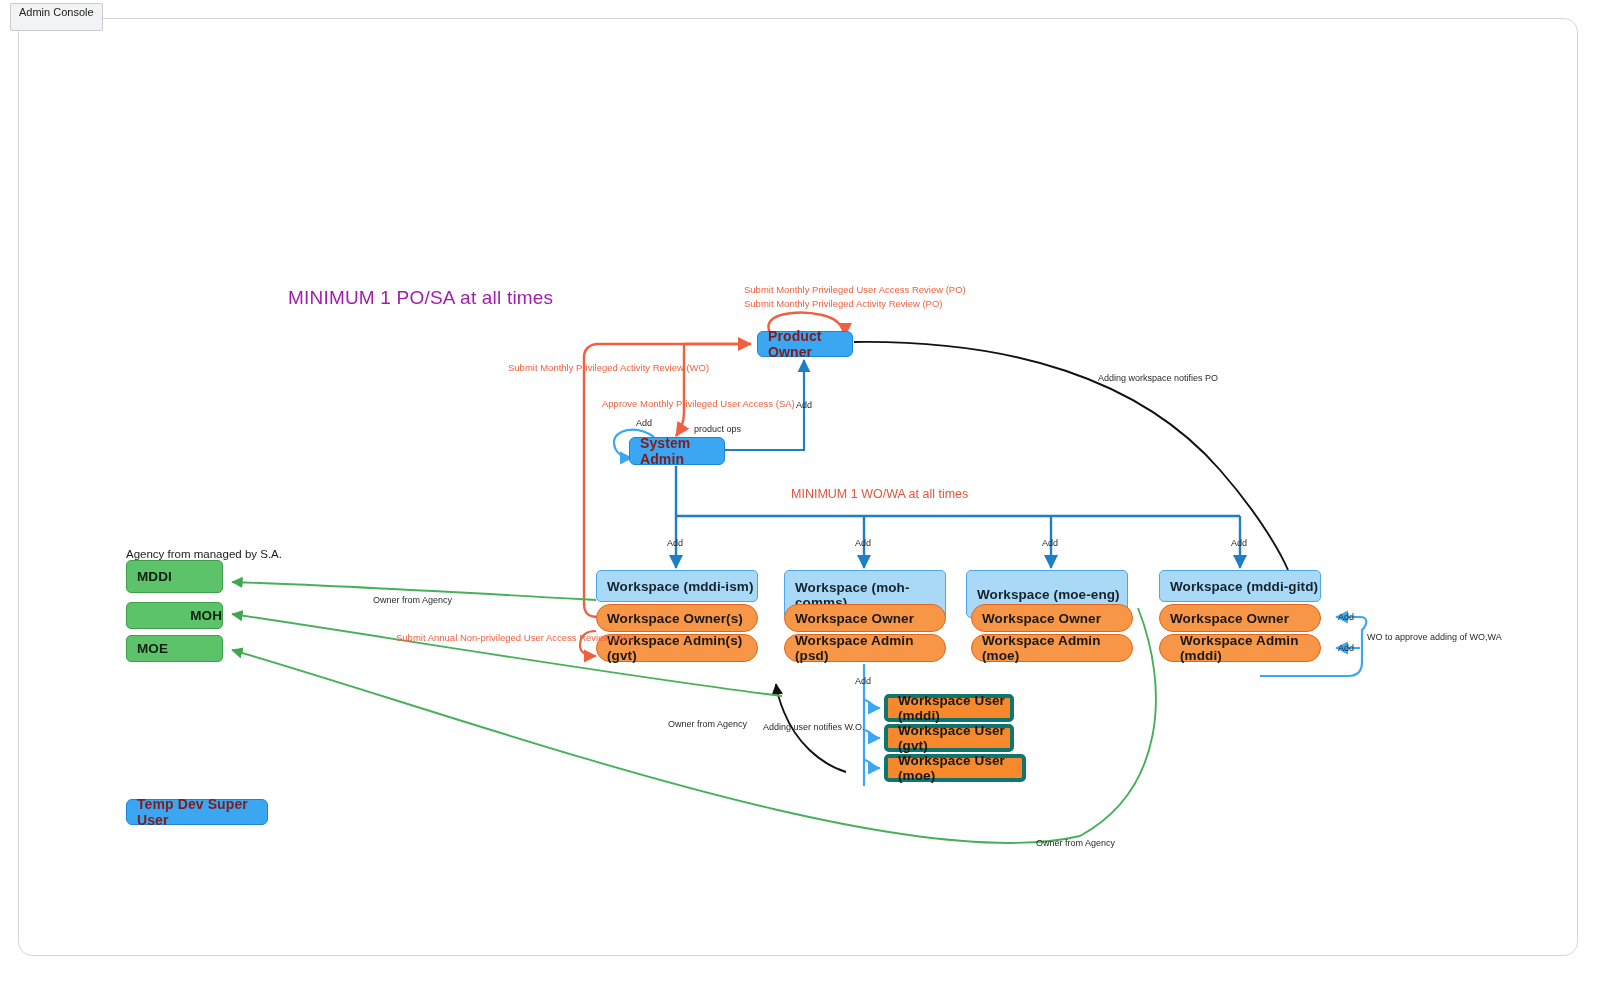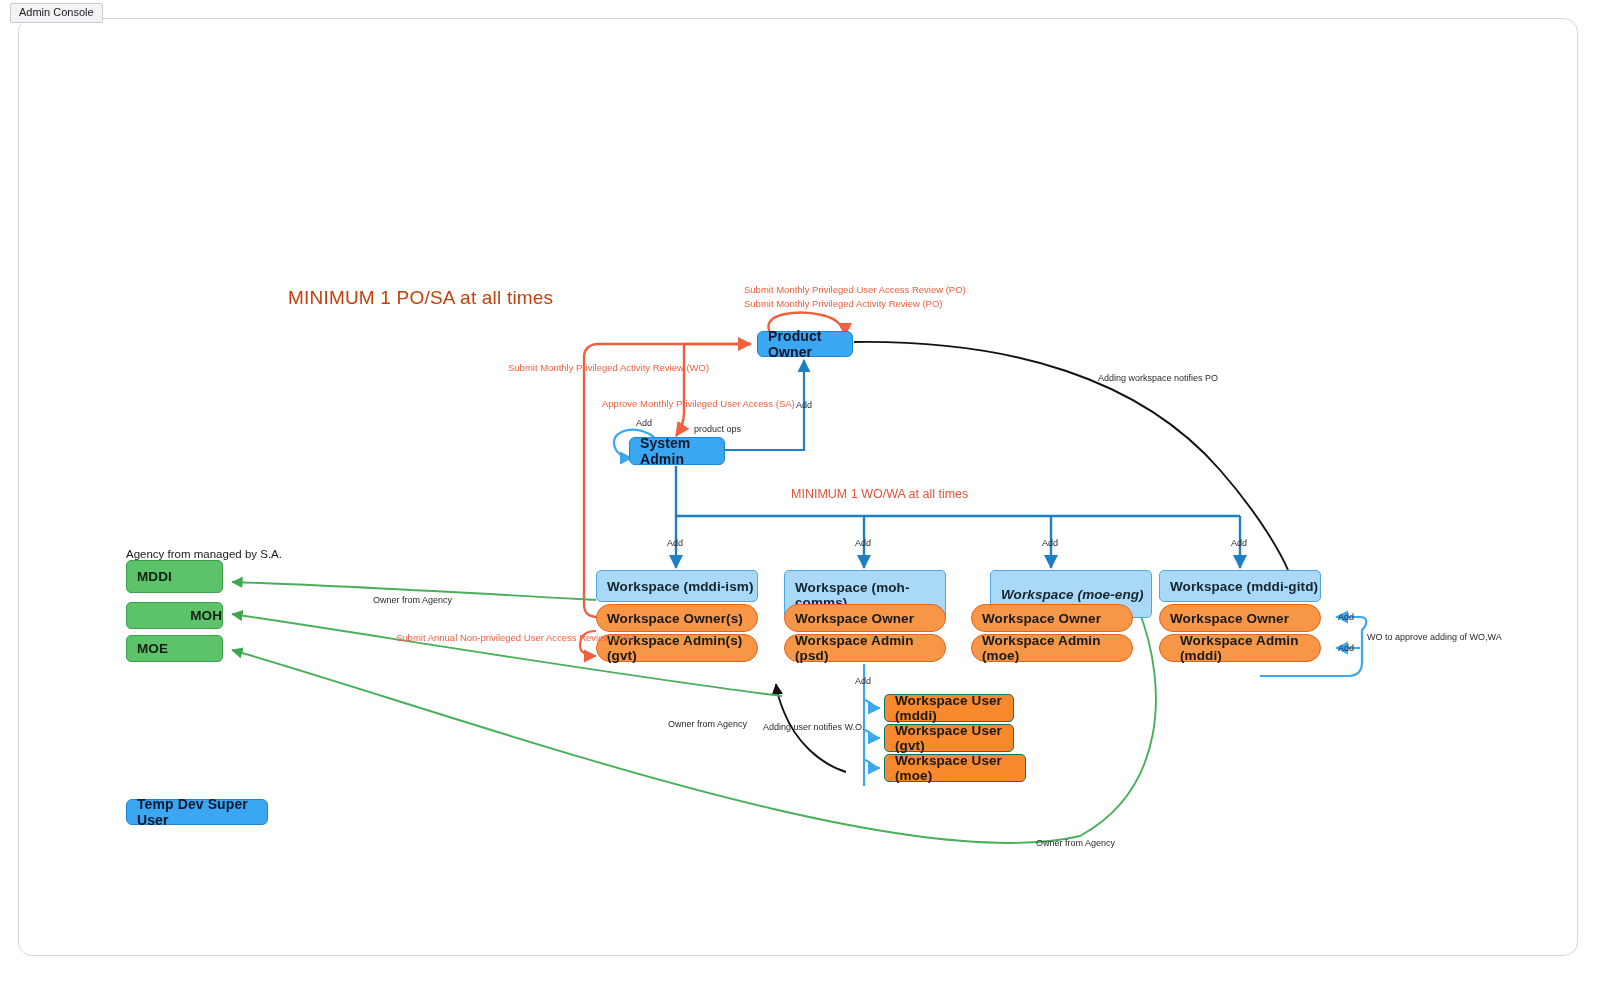--- a/index.html
+++ b/index.html
@@ -10,21 +10,21 @@
   #canvas {
     position: relative;
     width: 1600px; height: 991px;
     overflow: hidden;
     background: #ffffff;
   }
   
   .app-tab {
     position: absolute;
     left: 10px; top: 3px;
-    padding: 2px 8px 4px 8px;
+    padding: 2px 8px 12px 8px;
     font-size: 11px;
     color: #202124;
     background: #f1f3f4;
     border: 1px solid #c8ccd0;
     border-radius: 2px;
     white-space: nowrap;
     z-index: 40;
   }
   
   .page-frame {
@@ -56,57 +56,57 @@
     font-size: 13.5px;
     color: #1a1a1a;
     padding-left: 10px;
     z-index: 10;
     letter-spacing: .1px;
   }
   .n-blue {
     background: #3ba7f2;
     border: 1px solid #1d85d6;
     border-radius: 6px;
-    color: #0f172a;
+    color: #7f1d1d;
     font-size: 14px;
   }
   .n-bluelight {
     background: #aad9f7;
     border: 1px solid #4aa8e8;
     border-radius: 5px;
     color: #14242e;
   }
   .n-orange {
     background: #f79646;
     border: 1px solid #e2651d;
     border-radius: 14px;
     color: #191919;
   }
   .n-orange-dark {
     background: #f7882c;
-    border: 1px solid #0f766e;
+    border: 4px solid #0f766e;
     border-radius: 5px;
     color: #191919;
   }
   .n-green {
     background: #5cc36a;
     border: 1px solid #3f9f4d;
     border-radius: 5px;
     color: #102113;
   }
 
   
   .lbl {
     position: absolute;
     z-index: 12;
     white-space: nowrap;
     color: #1a1a1a;
   }
   .lbl-title-red {
-    color: #c2410c;
+    color: #a21caf;
     font-size: 19px;
     letter-spacing: .2px;
   }
   .lbl-red {
     color: #f0603f;
     font-size: 9.5px;
   }
   .lbl-sm {
     font-size: 9px;
     color: #2a2a2a;
@@ -264,21 +264,21 @@
   <div class="node n-bluelight" style="left:784px; top:570px; width:162px; height:49px;">
     <span>Workspace (moh-comms)</span>
   </div>
   <div class="node n-orange" style="left:784px; top:604px; width:162px; height:28px;">
     <span>Workspace Owner</span>
   </div>
   <div class="node n-orange" style="left:784px; top:634px; width:162px; height:28px;">
     <span>Workspace Admin (psd)</span>
   </div>
 
-  <div class="node n-bluelight" style="left:990px; top:570px; width:162px; height:48px;font-style:italic;">
+  <div class="node n-bluelight" style="left:966px; top:570px; width:162px; height:48px;">
     <span>Workspace (moe-eng)</span>
   </div>
   <div class="node n-orange" style="left:971px; top:604px; width:162px; height:28px;">
     <span>Workspace Owner</span>
   </div>
   <div class="node n-orange" style="left:971px; top:634px; width:162px; height:28px;">
     <span>Workspace Admin (moe)</span>
   </div>
 
   <div class="node n-bluelight" style="left:1159px; top:570px; width:162px; height:32px;">

